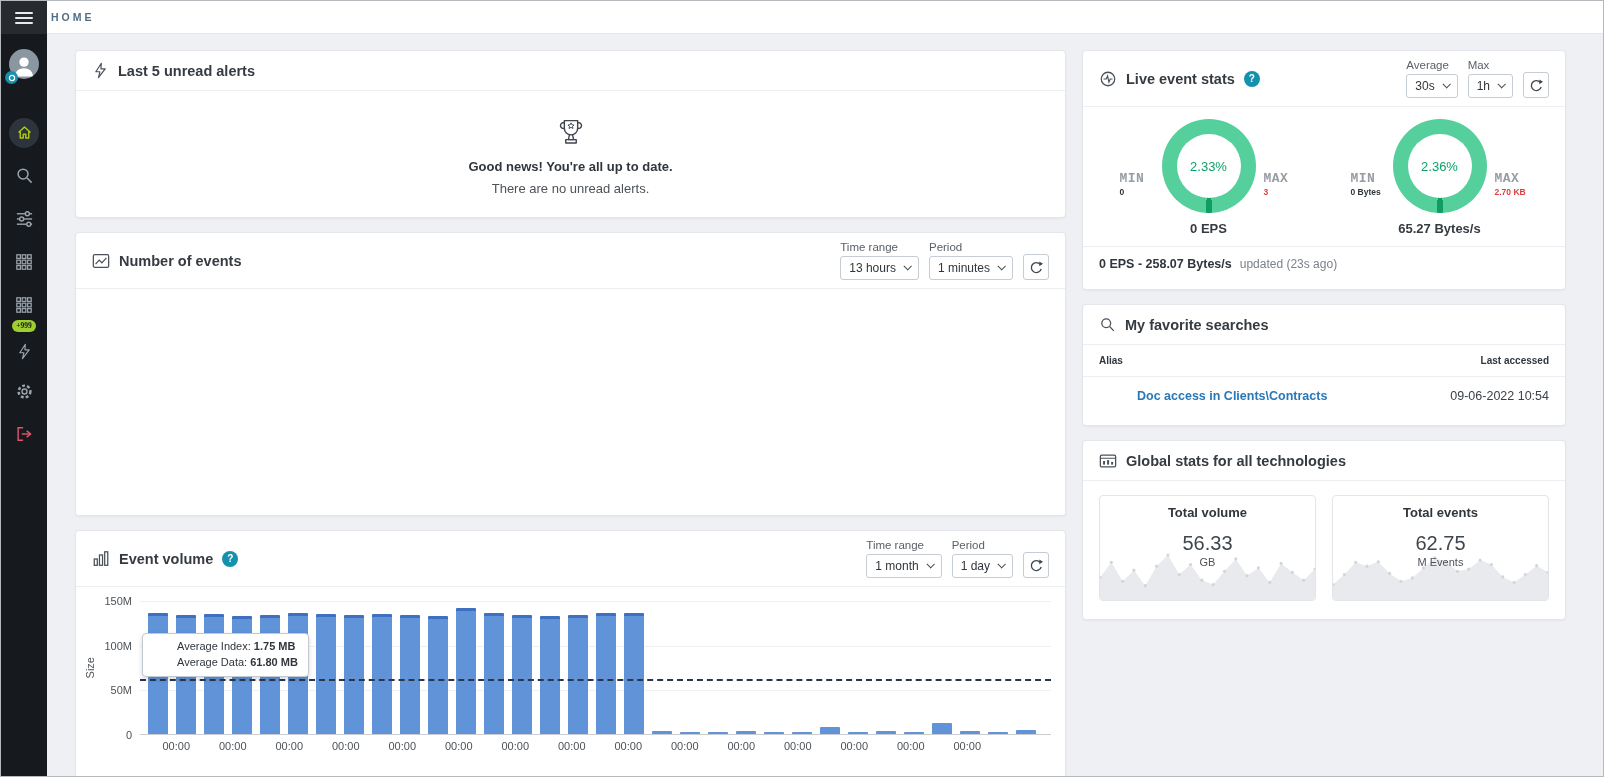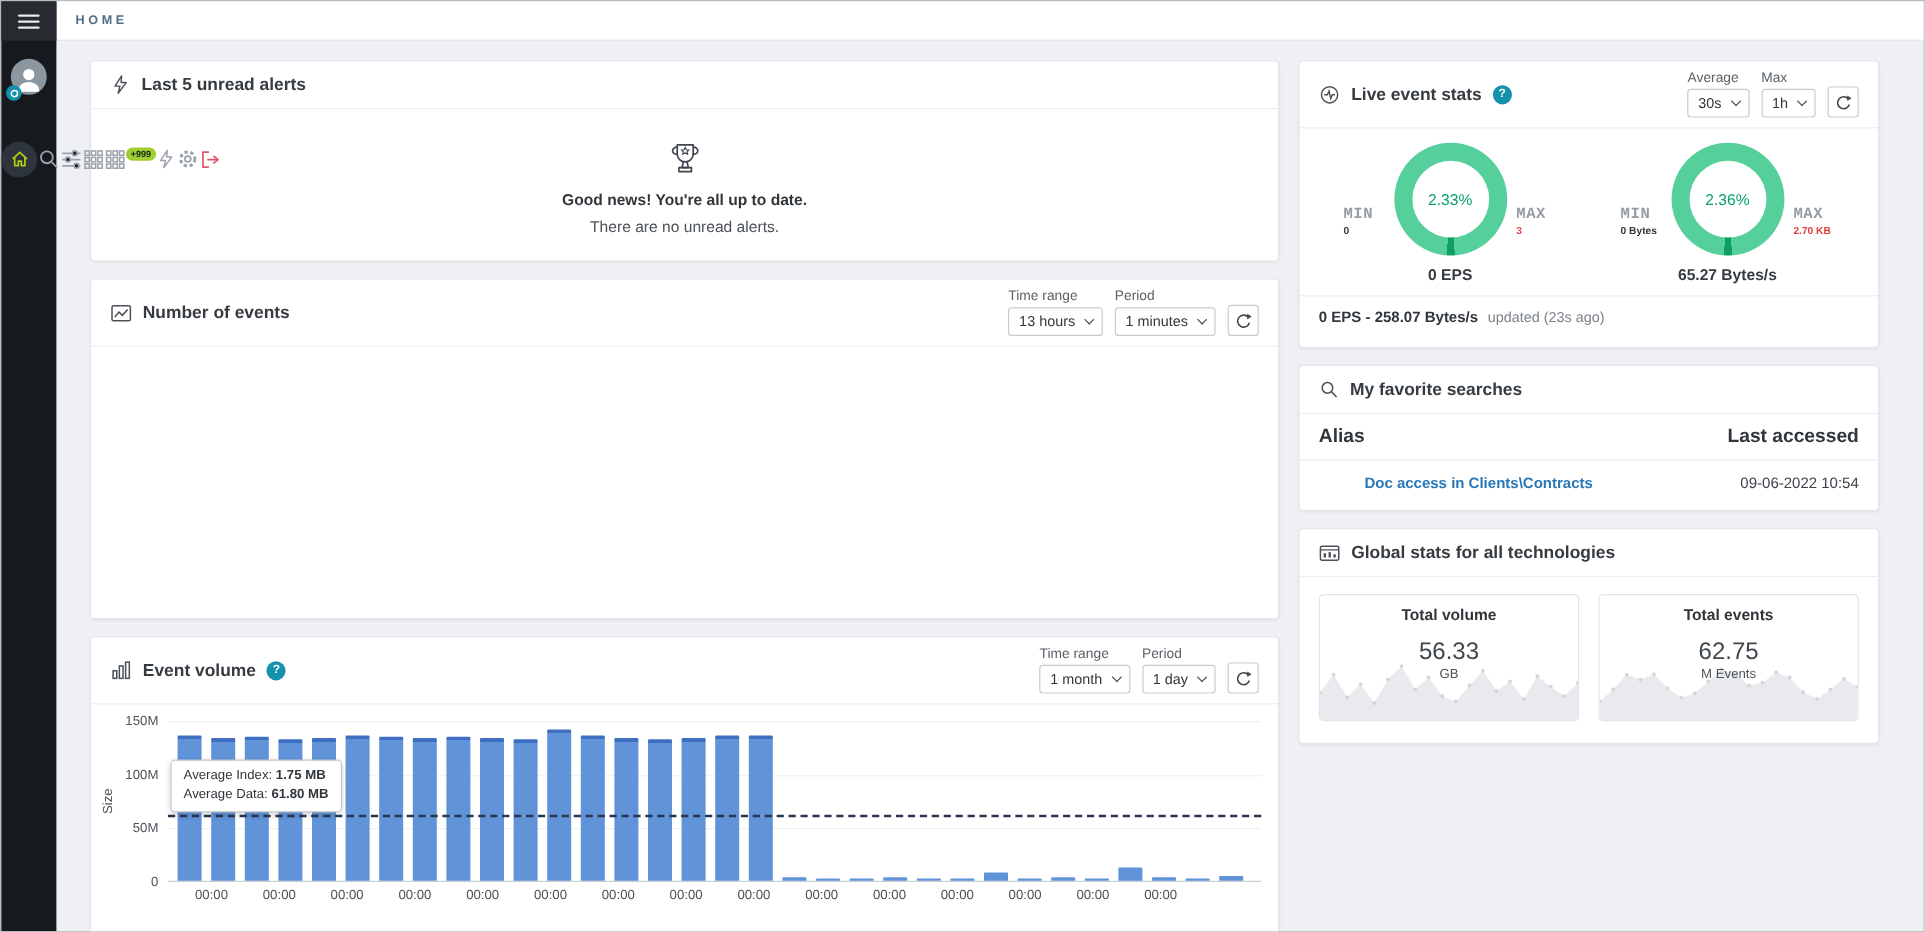--- a/index.html
+++ b/index.html
@@ -6,27 +6,27 @@
   html,body { background:#fff; font-family:"Liberation Sans", sans-serif; }
   .frame { position:relative; width:1604px; height:777px; border:1px solid #b6b9bd; overflow:hidden; background:#eef0f3; }
 
   
   .sidebar { position:absolute; left:0; top:0; bottom:0; width:46px; background:#16191d; z-index:5; }
   .hamburger { width:46px; height:33px; background:#272a2f; display:flex; flex-direction:column; justify-content:center; align-items:center; gap:3px; cursor:pointer; border:0; }
   .hamburger span { display:block; width:18px; height:2px; background:#e8eaec; border-radius:1px; }
   .avatar-wrap { position:relative; margin:15px auto 0; width:30px; height:30px; }
   .avatar { width:30px; height:30px; border-radius:50%; background:#8a97a1; overflow:hidden; display:flex; align-items:flex-end; justify-content:center; }
   .avatar-badge { position:absolute; left:-4px; bottom:-5px; width:13px; height:13px; border-radius:50%; background:#1691ad; display:flex; align-items:center; justify-content:center; }
-  .nav { display:flex; align-items:center; margin-top:32px; }
+  .nav { display:flex; flex-direction:column; align-items:center; margin-top:32px;font-family:Liberation Serif, serif; }
   .nav-item { width:46px; height:43px; display:flex; align-items:center; justify-content:center; background:none; border:0; cursor:pointer; }
   .nav-item.active .halo { width:30px; height:30px; border-radius:50%; background:#2e343b; display:flex; align-items:center; justify-content:center; }
   .nav-badge { margin:-6px 0 2px 0; font-size:7.5px; font-weight:bold; color:#16191d; background:#9fce2f; border-radius:7px; padding:2px 4px; line-height:1; }
 
   
-  .topbar { position:absolute; left:46px; right:0; top:0; height:33px; background:#fff; border-bottom:1px solid #e2e5e9; display:flex; align-items:center; padding-left:16px; z-index:4; }
+  .topbar { position:absolute; left:46px; right:0; top:0; height:33px; background:#fff; border-bottom:1px solid #e2e5e9; display:flex; align-items:center; padding-left:4px; z-index:4; }
   .breadcrumb { font-size:10.5px; font-weight:bold; letter-spacing:3px; color:#4f6e86; }
 
   
   .main { position:absolute; left:46px; top:33px; right:0; bottom:0; overflow:hidden; padding:16px 0 0 28px; display:grid; grid-template-columns:991px 484px; gap:16px; align-content:start; }
   .col { display:flex; flex-direction:column; gap:14px; min-width:0; }
 
   .card { background:#fff; border:1px solid #e3e6ea; border-radius:4px; box-shadow:0 1px 2px rgba(40,45,50,.05); overflow:hidden; }
   .card-head { display:flex; align-items:center; gap:9px; padding:0 16px; min-height:40px; border-bottom:1px solid #eceef1; }
   .card-head.tall { min-height:56px; align-items:center; }
   .card-title { font-size:14.5px; font-weight:bold; color:#353b41; white-space:nowrap; }
@@ -55,21 +55,21 @@
   .ylab { writing-mode:vertical-rl; transform:rotate(180deg); font-size:11px; color:#4c5258; align-self:center; width:14px; }
   .yticks { position:relative; width:42px; height:134px; }
   .yticks span { position:absolute; right:8px; font-size:11px; color:#4c5258; }
   .plot { position:relative; flex:1; height:134px; border-bottom:1px solid #c9cdd2; }
   .gline { position:absolute; left:0; right:0; height:1px; background:#eef0f2; }
   #bars { position:absolute; inset:0; display:flex; align-items:flex-end; gap:8px; padding-left:8px; }
   .bar { width:20px; background:#6093d8; border-radius:1px 1px 0 0; }
   .bar.capped { background:linear-gradient(180deg,#3f6fc0 0 3px,#6093d8 3px); }
   .avgline { position:absolute; left:0; right:0; border-top:2px dashed #2a3550; }
   .chart-tooltip { position:absolute; left:2px; top:32px; background:#fff; border:1px solid #c3c9d0; border-radius:4px; box-shadow:0 2px 5px rgba(30,35,40,.18); padding:5px 10px; z-index:3; white-space:nowrap; }
-  .chart-tooltip div { font-size:11px; color:#30363c; line-height:1.45; }
+  .chart-tooltip div { font-size:11px; color:#30363c; line-height:1.45;margin-left:24px; }
   .chart-tooltip b { font-weight:bold; }
   .xlabels { display:flex; margin-left:64px; padding-top:5px; }
   .xlabels span { width:56.5px; text-align:center; font-size:11px; color:#4c5258; }
 
   
   .live-card { height:240px; }
   .live-head-ctrls { margin-left:auto; display:flex; align-items:flex-end; gap:10px; padding:6px 0; }
   .donut-zone { display:grid; grid-template-columns:1fr 1fr; padding:12px 10px 0; }
   .donut-cell { display:flex; align-items:flex-end; justify-content:center; gap:8px; }
   .donut { width:94px; height:94px; border-radius:50%; position:relative; flex-shrink:0; }
@@ -81,21 +81,21 @@
   .mm-val.red { color:#e03e3e; }
   .donut-captions { display:grid; grid-template-columns:1fr 1fr; padding:8px 10px 10px; }
   .donut-captions span { text-align:center; font-size:13px; font-weight:bold; color:#353b41; }
   .live-footer { border-top:1px solid #eceef1; padding:10px 16px; display:flex; align-items:baseline; gap:8px; }
   .live-footer b { font-size:12.5px; color:#30363c; }
   .live-footer span { font-size:12px; color:#7b828a; }
 
   
   .fav-card { height:122px; }
   .fav-thead { display:flex; justify-content:space-between; padding:10px 16px; border-bottom:1px solid #eceef1; }
-  .fav-thead span { font-size:16px; font-weight:bold; color:#30363c; }
+  .fav-thead span { font-size:10px; font-weight:bold; color:#30363c; }
   .fav-row { display:flex; justify-content:space-between; padding:12px 16px; cursor:pointer; }
   .fav-link { font-size:12.5px; font-weight:bold; color:#2878b8; text-decoration:none;margin-left:38px; }
   .fav-date { font-size:12.5px; color:#3b4147; }
 
   
   .global-card { height:180px; }
   .tiles { display:grid; grid-template-columns:1fr 1fr; gap:16px; padding:14px 16px; }
   .tile { position:relative; border:1px solid #e2e5e9; border-radius:4px; height:106px; overflow:hidden; background:#fff; }
   .tile-title { display:block; text-align:center; padding-top:9px; font-size:13px; font-weight:bold; color:#30363c; position:relative; z-index:2; }
   .tile-value-wrap { position:absolute; left:0; right:0; top:36px; text-align:center; z-index:2; }

